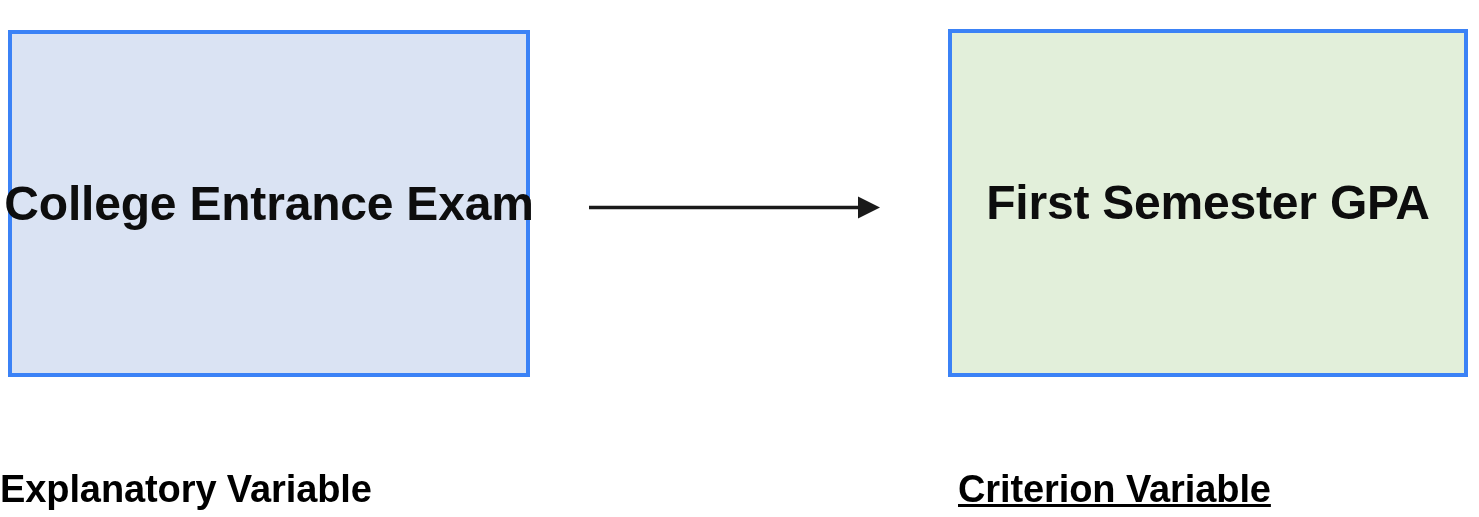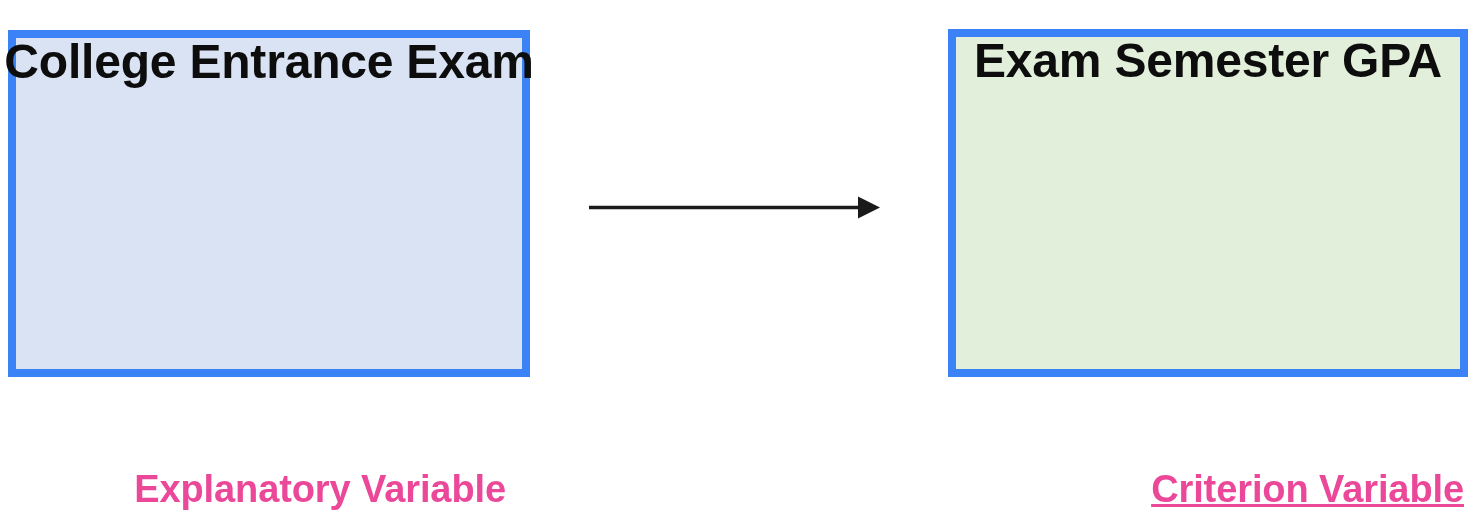--- a/index.html
+++ b/index.html
@@ -15,23 +15,23 @@
     width: 1479px;
     height: 517px;
     background: #ffffff;
     overflow: hidden;
   }
 
   
   .node-box {
     position: absolute;
     box-sizing: border-box;
-    border: 8px solid #3b82f6;
+    border: 4px solid #3b82f6;
     display: flex;
-    align-items: flex-start;
+    align-items: center;
     justify-content: center;
   }
   .node-label {
     font-family: "Liberation Sans", sans-serif;
     font-weight: bold;
     font-size: 48px;
     line-height: 1;
     color: #0d0d0d;
     letter-spacing: -0.2px;
     text-align: center;
@@ -63,23 +63,23 @@
     height: 45px;
   }
 
   
   .caption {
     position: absolute;
     font-family: "Liberation Sans", sans-serif;
     font-weight: bold;
     font-size: 38px;
     line-height: 1;
-    color: #ec4899;
+    color: #000000;
     letter-spacing: -0.1px;
-    text-align: right;
+    text-align: left;
     white-space: nowrap;
     user-select: none;
   }
   #explanatory-caption {
     left: 0px;
     top: 470px;
     width: 506px;
   }
   #criterion-caption {
     left: 958px;
@@ -98,20 +98,20 @@
   </div>
 
   <div id="relationship-arrow">
     <svg width="310" height="45" viewBox="0 0 310 45" xmlns="http://www.w3.org/2000/svg">
       <line x1="9" y1="22.5" x2="281" y2="22.5" stroke="#1a1a1a" stroke-width="3.6" stroke-linecap="butt"></line>
       <polygon points="278,11.5 300,22.5 278,33.5" fill="#1a1a1a"></polygon>
     </svg>
   </div>
 
   <div class="node-box" id="criterion-box">
-    <span class="node-label">Exam Semester GPA</span>
+    <span class="node-label">First Semester GPA</span>
   </div>
 
   <div class="caption" id="explanatory-caption">Explanatory Variable</div>
 
   <div class="caption" id="criterion-caption">Criterion Variable</div>
 
 </div>
 
 </body></html>

